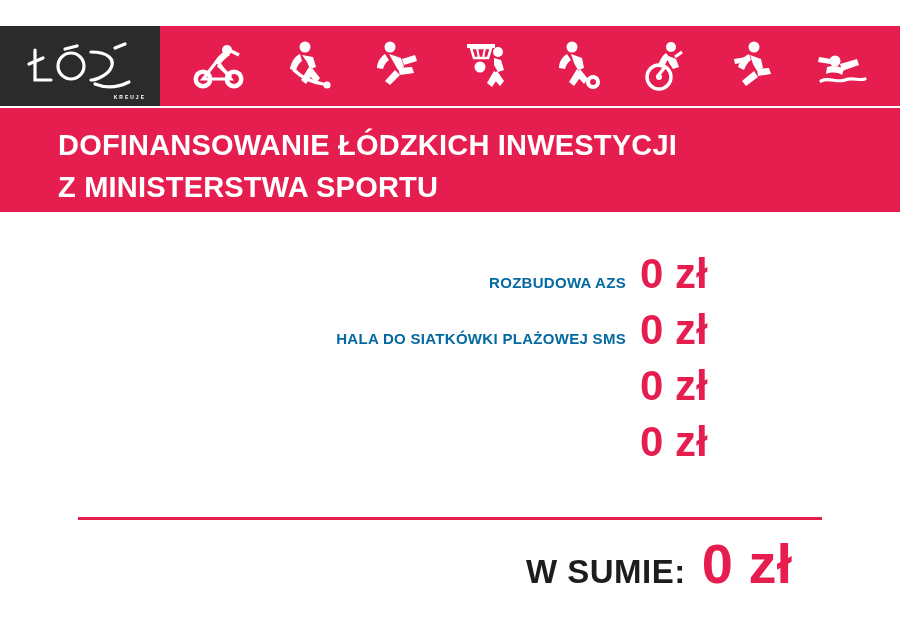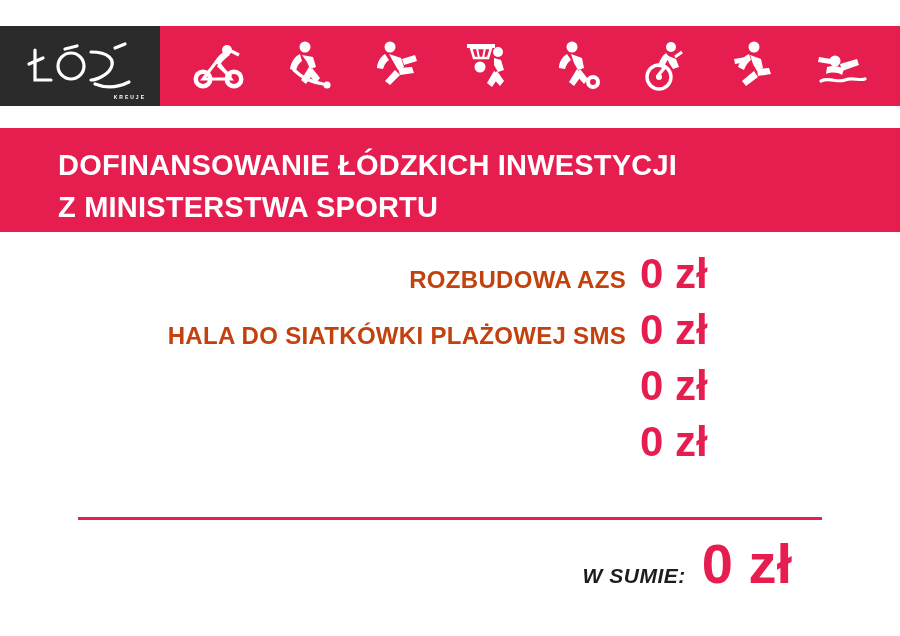--- a/index.html
+++ b/index.html
@@ -71,21 +71,21 @@
     display: flex;
     align-items: center;
     justify-content: center;
   }
   .sport-icon svg { display: block; }
 
   
   .headline {
     position: absolute;
     left: 0;
-    top: 128px;
+    top: 108px;
     width: 900px;
     height: 104px;
     background: #e61e50;
     color: #ffffff;
     box-sizing: border-box;
     padding: 16px 16px 0 58px;
   }
   .headline .line {
     font-size: 29px;
     font-weight: bold;
@@ -103,22 +103,22 @@
     width: 900px;
   }
   .row {
     display: flex;
     align-items: baseline;
     justify-content: flex-end;
     height: 56px;
     padding-right: 140px;
   }
   .row .label {
-    color: #c2410c;
-    font-size: 24px;
+    color: #0369a1;
+    font-size: 15px;
     font-weight: bold;
     text-transform: uppercase;
     letter-spacing: 0.3px;
     white-space: nowrap;
     text-align: right;
   }
   .row .amount {
     color: #e61e50;
     font-size: 42px;
     font-weight: bold;
@@ -145,25 +145,24 @@
     top: 536px;
     width: 900px;
     display: flex;
     align-items: baseline;
     justify-content: flex-end;
     padding-right: 108px;
     box-sizing: border-box;
   }
   .total .label {
     color: #1d1d1b;
-    font-size: 21px;
+    font-size: 33px;
     font-weight: bold;
     text-transform: uppercase;
     letter-spacing: 0.5px;
-    font-style: italic;
   }
   .total .amount {
     color: #e61e50;
     font-size: 56px;
     font-weight: bold;
     margin-left: 16px;
     line-height: 1;
   }
 </style>
 </head>

